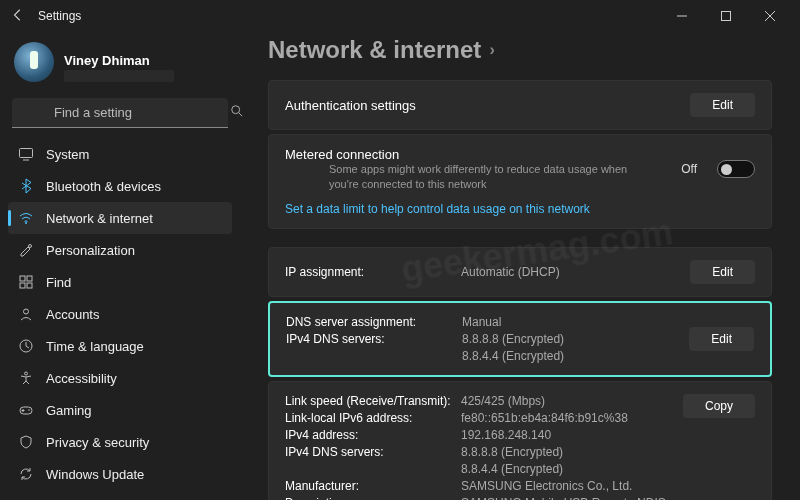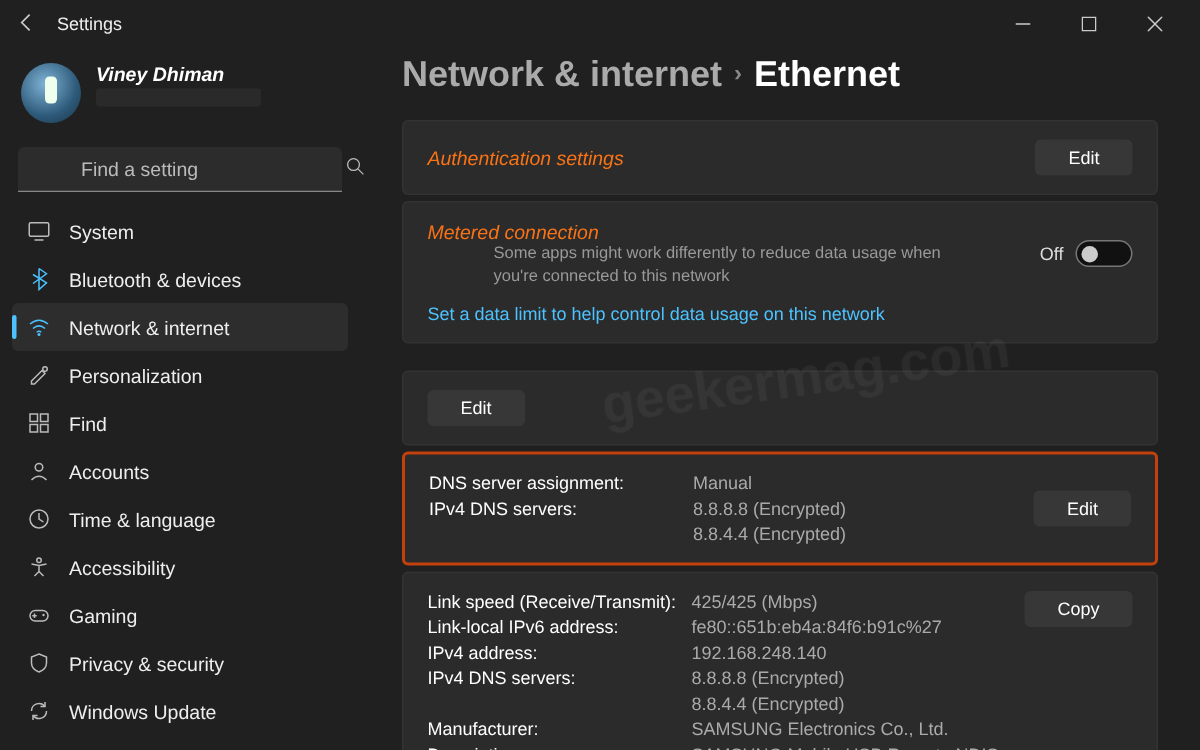--- a/index.html
+++ b/index.html
@@ -20,21 +20,21 @@
     background: #202020;
     justify-content: center;
   }
   .titlebar .back { width: 20px; text-align: center; color: #ccc; cursor: pointer; }
   .titlebar .title { margin-left: 10px; font-size: 12px; color: #eee; }
   .titlebar .spacer { flex: 1; }
   .winbtn { width: 44px; height: 32px; display: flex; align-items: center; justify-content: center; color: #ccc; }
   .winbtn svg { width: 10px; height: 10px; }
   .container { display: flex; height: calc(500px - 32px); }
   .sidebar { width: 240px; padding: 6px 8px 8px 8px; display: flex; flex-direction: column; }
-  .profile { display: flex; align-items: flex-start; gap: 10px; padding: 4px 6px 10px 6px; font-style: italic; }
+  .profile { display: flex; align-items: flex-end; gap: 10px; padding: 4px 6px 10px 6px; }
   .avatar {
     width: 40px; height: 40px; border-radius: 50%;
     background: radial-gradient(circle at 40% 35%, #7fb3d5 0%, #2e5a7a 60%, #183346 100%);
     position: relative; overflow: hidden;
   }
   .avatar::after {
     content:""; position:absolute; left:16px; top:9px; width:8px; height:18px;
     background:#efe; border-radius:3px;
   }
   .profile .name { font-size: 13px; font-weight: 600; color: #fff; }
@@ -82,49 +82,49 @@
   .card {
     background: #2b2b2b;
     border: 1px solid #333;
     border-radius: 4px;
     padding: 12px 16px;
     margin-bottom: 4px;
   }
   .row {
     display:flex; align-items:center; gap: 12px;
   }
-  .row .label { font-size: 13px; color: #f97316; font-style: italic; }
+  .row .label { font-size: 13px; color: #ffffff; }
   .row .desc { font-size: 11px; color: #999; line-height:1.35; max-width: 320px; margin-left: 44px; }
   .row .spacer { flex:1; }
   .btn {
     background: #373737; color:#fff; border:none;
     padding: 5px 22px; border-radius: 4px; font-size: 12px;
     cursor:pointer;
   }
-  .toggle-block { display:flex; align-items:center; gap:8px; }
+  .toggle-block { display:flex; align-items:center; gap:20px; }
   .toggle-label { font-size: 12px; color:#ddd; }
   .toggle {
     width: 38px; height: 18px; border-radius: 10px;
     background:#111; border:1px solid #777; position:relative;
   }
   .toggle .knob {
     width:11px; height:11px; border-radius:50%;
     background:#ccc; position:absolute; top:2.5px; left:3px;
   }
   .link { color:#4cc2ff; font-size:12px; margin-top:10px; display:inline-block; cursor:pointer; }
   .sep { height: 14px; }
   .kv-card {
     background: #2b2b2b;
     border: 1px solid #333;
     border-radius: 4px;
     padding: 12px 16px;
     margin-bottom: 4px;
     display:flex; align-items:center;
   }
-  .kv-card.highlight { border: 2px solid #c2410c; }
+  .kv-card.highlight { border: 2px solid #5eead4; }
   .kv-grid { display:grid; grid-template-columns: 170px 1fr; row-gap: 3px; column-gap: 6px; flex:1; font-size: 12px;}
   .kv-grid .k { color:#fff; }
   .kv-grid .v { color:#aaa; }
   .watermark {
     position:absolute; top:230px; left:400px; font-size:36px;
     color:rgba(120,120,120,0.12); transform:rotate(-8deg); font-weight:600;
     pointer-events:none;
   }
   
   .main::-webkit-scrollbar { width: 4px; }
@@ -281,21 +281,20 @@
           </span>
           <span>Windows Update</span>
         </div>
       </div>
   </div>
 
   <div class="main">
     <div class="breadcrumb">
       <span class="parent">Network &amp; internet</span>
       <span class="chev">›</span>
-      <span>Ethernet</span>
     </div>
 
     <div class="card">
       <div class="row">
         <div class="label">Authentication settings</div>
         <div class="spacer"></div>
         <button class="btn">Edit</button>
       </div>
     </div>
 
@@ -312,41 +311,45 @@
               <div class="knob"></div>
             </div>
         </div>
       </div>
       <span class="link">Set a data limit to help control data usage on this network</span>
     </div>
 
     <div class="sep"></div>
 
     <div class="kv-card">
+      <div class="kv-grid">
+        <div class="k">IP assignment:</div>
+        <div class="v">Automatic (DHCP)</div>
+      </div>
       <button class="btn">Edit</button>
     </div>
 
     <div class="kv-card highlight">
       <div class="kv-grid">
         <div class="k">DNS server assignment:</div>
         <div class="v">Manual</div>
         <div class="k">IPv4 DNS servers:</div>
         <div class="v">8.8.8.8 (Encrypted)</div>
         <div class="k"></div>
         <div class="v">8.8.4.4 (Encrypted)</div>
       </div>
       <button class="btn">Edit</button>
     </div>
 
     <div class="kv-card" style="align-items:flex-start;">
       <div class="kv-grid" id="details-grid">
           <div class="k">Link speed (Receive/Transmit):</div>
           <div class="v">425/425 (Mbps)</div>
           <div class="k">Link-local IPv6 address:</div>
-          <div class="v">fe80::651b:eb4a:84f6:b91c%27</div>
+          <div class="v">fe80::651b:eb4a:84f6:b91c%38</div>
           <div class="k">IPv4 address:</div>
           <div class="v">192.168.248.140</div>
           <div class="k">IPv4 DNS servers:</div>
           <div class="v">8.8.8.8 (Encrypted)</div>
           <div class="k"></div>
           <div class="v">8.8.4.4 (Encrypted)</div>
           <div class="k">Manufacturer:</div>
           <div class="v">SAMSUNG Electronics Co., Ltd.</div>
           <div class="k">Description:</div>
           <div class="v">SAMSUNG Mobile USB Remote NDIS Network Device</div>

